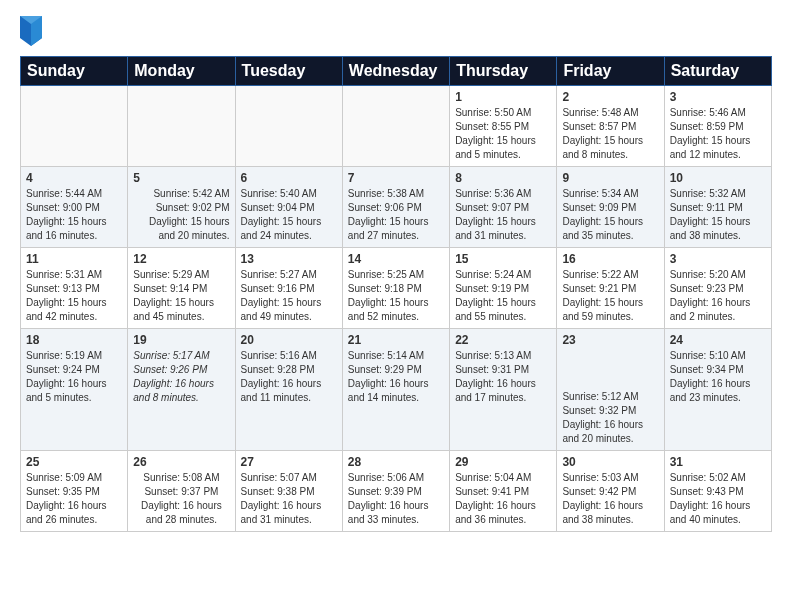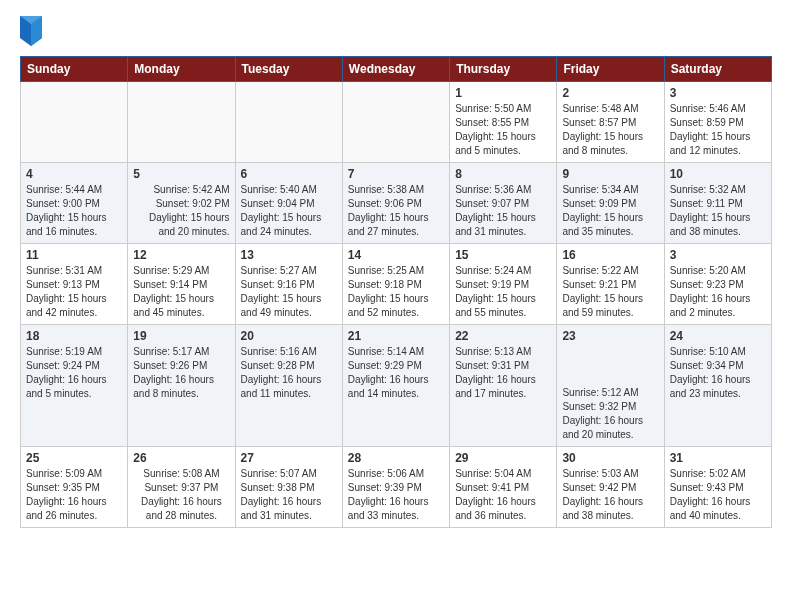--- a/index.html
+++ b/index.html
@@ -49,23 +49,23 @@
     .location {
       font-size: 14px;
       color: #555;
     }
     .calendar {
       width: 100%;
       border-collapse: collapse;
       border: 1px solid #ccc;
     }
     .calendar th {
-      background: #7f1d1d;
+      background: #0f172a;
       color: #fff;
-      font-size: 12px;
+      font-size: 16px;
       font-weight: bold;
       padding: 5px 6px;
       text-align: left;
       border: 1px solid #2a60a0;
     }
     .calendar td {
       vertical-align: top;
       border: 1px solid #ccc;
       padding: 4px 5px;
       width: 107px;
@@ -261,21 +261,21 @@
         <tr class="row-bg-light">
           <td>
             <span class="day-num">18</span>
             <div class="day-info" style="white-space: pre-line;">Sunrise: 5:19 AM
 Sunset: 9:24 PM
 Daylight: 16 hours
 and 5 minutes.</div>
           </td>
           <td>
             <span class="day-num">19</span>
-            <div class="day-info" style="white-space: pre-line;">Sunrise: 5:17 AM
+            <div class="day-info" style="white-space: pre-line; font-style: italic;">Sunrise: 5:17 AM
 Sunset: 9:26 PM
 Daylight: 16 hours
 and 8 minutes.</div>
           </td>
           <td>
             <span class="day-num">20</span>
             <div class="day-info" style="white-space: pre-line;">Sunrise: 5:16 AM
 Sunset: 9:28 PM
 Daylight: 16 hours
 and 11 minutes.</div>

